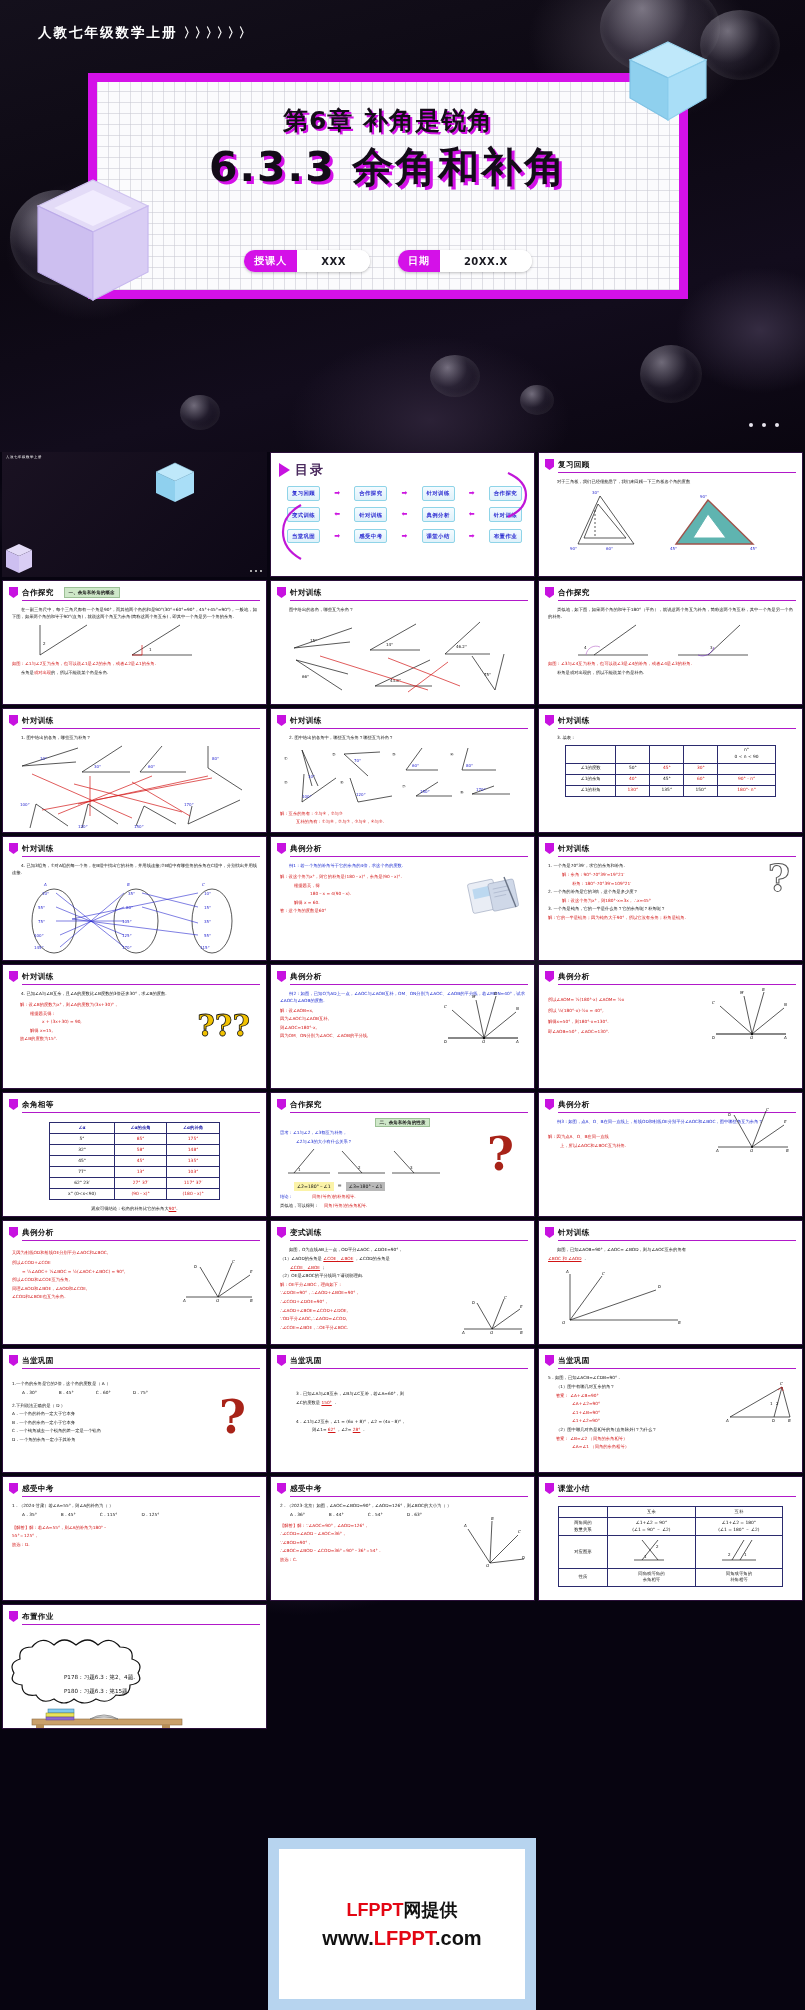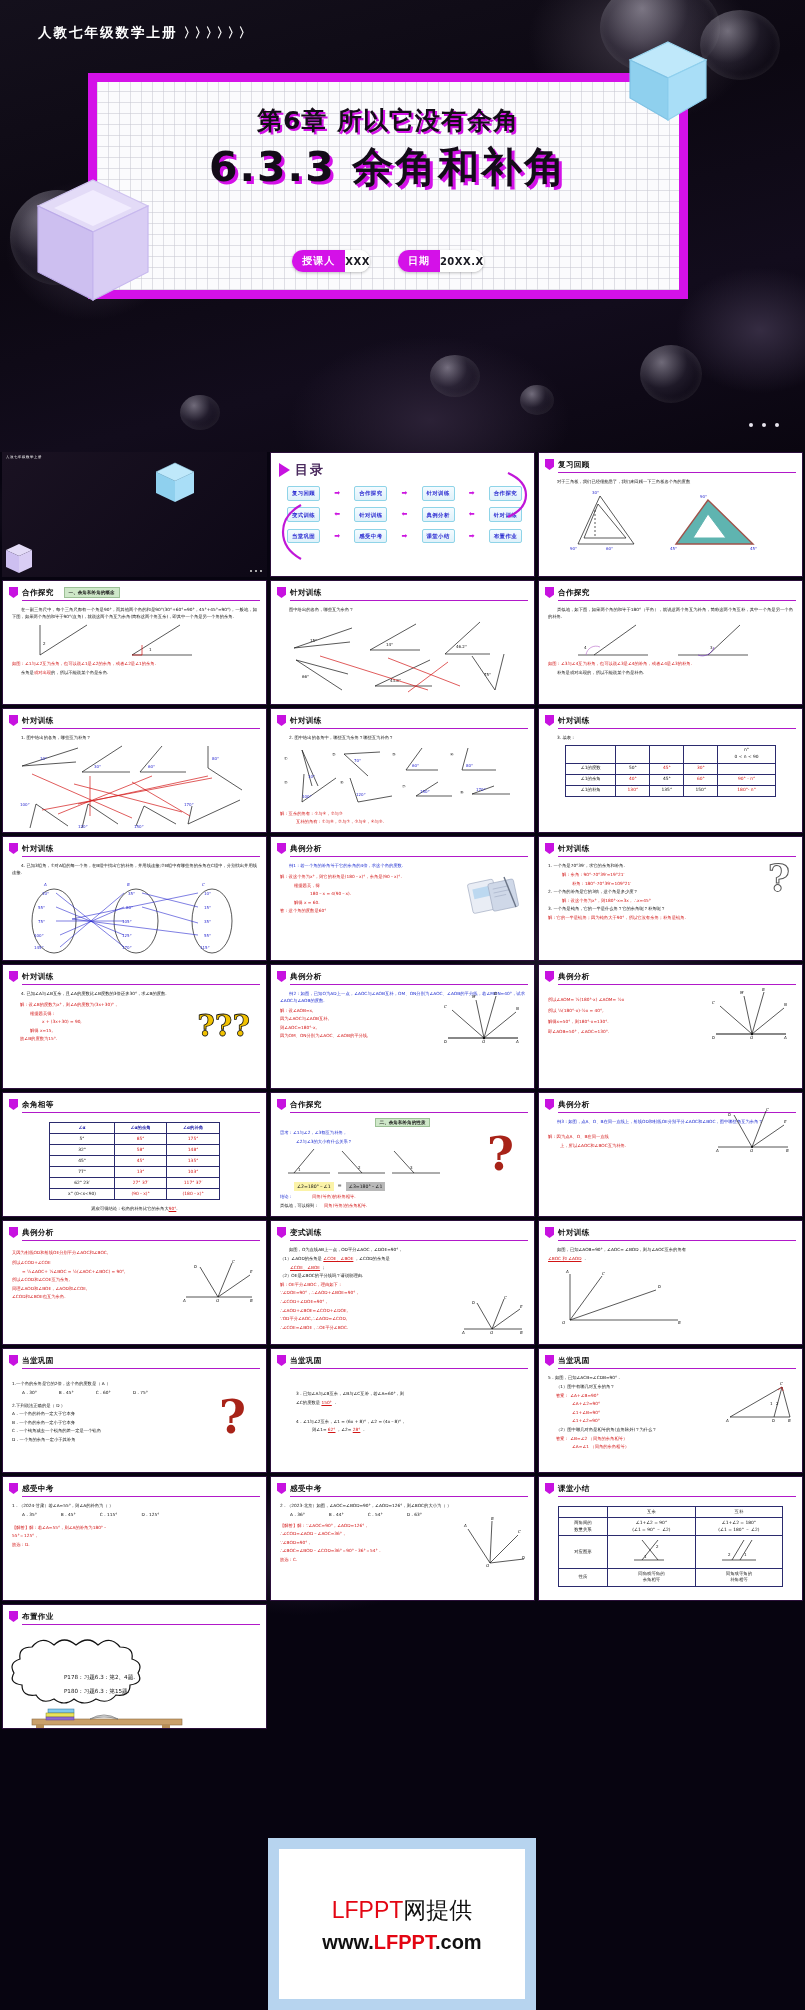--- a/index.html
+++ b/index.html
@@ -56,21 +56,21 @@
     text-shadow: 3px 3px 0 #d411e8;
     letter-spacing: 2px;
   }
   .cover-meta { position: absolute; left: 0; right: 0; bottom: 18px;
     display: flex; justify-content: center; gap: 28px; }
   .pill { display: flex; height: 22px; border-radius: 11px; overflow: hidden;
     box-shadow: 0 1px 3px rgba(0,0,0,.25); background: #fff; }
   .pill .k { background: #d411e8; color: #fff; font-size: 10px; font-weight: bold;
     padding: 0 10px; display: flex; align-items: center; letter-spacing: 1px; }
   .pill .v { background: #fff; color: #1a1a22; font-size: 10px; font-weight: bold;
-    padding: 0 0; display: flex; align-items: center; letter-spacing: .5px;
+    padding: 0 24px; display: flex; align-items: center; letter-spacing: .5px;
     font-family: "DejaVu Sans", sans-serif; }
 
   .cube { position: absolute; }
   .cube svg { display: block; }
   .dots { position: absolute; right: 26px; bottom: 25px; display: flex; gap: 9px; }
   .dots i { width: 4px; height: 4px; border-radius: 50%; background: #e8e4ee; display: block; }
 
   
   .grid {
     position: absolute; top: 452px; left: 0; width: 805px; height: 1558px;
@@ -132,21 +132,21 @@
   .qmark.gray { color: #6b6b6b; -webkit-text-stroke: 1px #555; color: transparent; }
   .qmark.yellow { color: #f2c200; -webkit-text-stroke: .8px #111; }
 
   .hl-y { background: #fbf3a8; padding: 1px 3px; }
   .hl-g { background: #b8b8b8; padding: 1px 3px; }
 
   .footer-bar { position: absolute; left: 268px; top: 1838px; width: 268px; height: 172px;
     background: #b7d4ef; display: flex; align-items: center; justify-content: center; }
   .footer-inner { width: 246px; height: 150px; background: #fff; display: flex;
     flex-direction: column; align-items: center; justify-content: center; gap: 5px; }
-  .lf1 { font-size: 23px; font-weight: normal; letter-spacing: 0; }
+  .lf1 { font-size: 18px; font-weight: bold; letter-spacing: 0; }
   .lf1 .a { color: #e30613; } .lf1 .b { color: #111; }
   .lf2 { font-size: 20px; font-weight: bold; }
   .lf2 .a { color: #111; } .lf2 .b { color: #e30613; }
 
   svg { overflow: visible; }
   .ln { stroke: #111; stroke-width: .7; fill: none; }
   .lnr { stroke: #d21515; stroke-width: .7; fill: none; }
   .lnb { stroke: #2a2ad0; stroke-width: .6; fill: none; }
   .lab { font-size: 4px; fill: #2a2ad0; font-family: "DejaVu Sans", sans-serif; }
   .labk { font-size: 4px; fill: #111; font-family: "DejaVu Sans", sans-serif; }
@@ -162,21 +162,21 @@
   <div class="bubble" style="left:520px;top:385px;width:34px;height:30px;"></div>
   <div class="bubble" style="left:640px;top:345px;width:62px;height:58px;"></div>
   <div class="bubble" style="left:180px;top:395px;width:40px;height:35px;"></div>
 
   <div class="cover-brand">
     <span>人教七年级数学上册</span>
     <span class="chevrons">〉〉〉〉〉〉</span>
   </div>
 
   <div class="cover-card">
-    <div class="cover-title1">第6章 所以它没有余角</div>
+    <div class="cover-title1">第6章 补角是锐角</div>
     <div class="cover-title2">6.3.3 余角和补角</div>
     <div class="cover-meta">
       <div class="pill">
         <span class="k">授课人</span>
         <span class="v">XXX</span>
       </div>
       <div class="pill">
         <span class="k">日期</span>
         <span class="v">20XX.X</span>
       </div>

